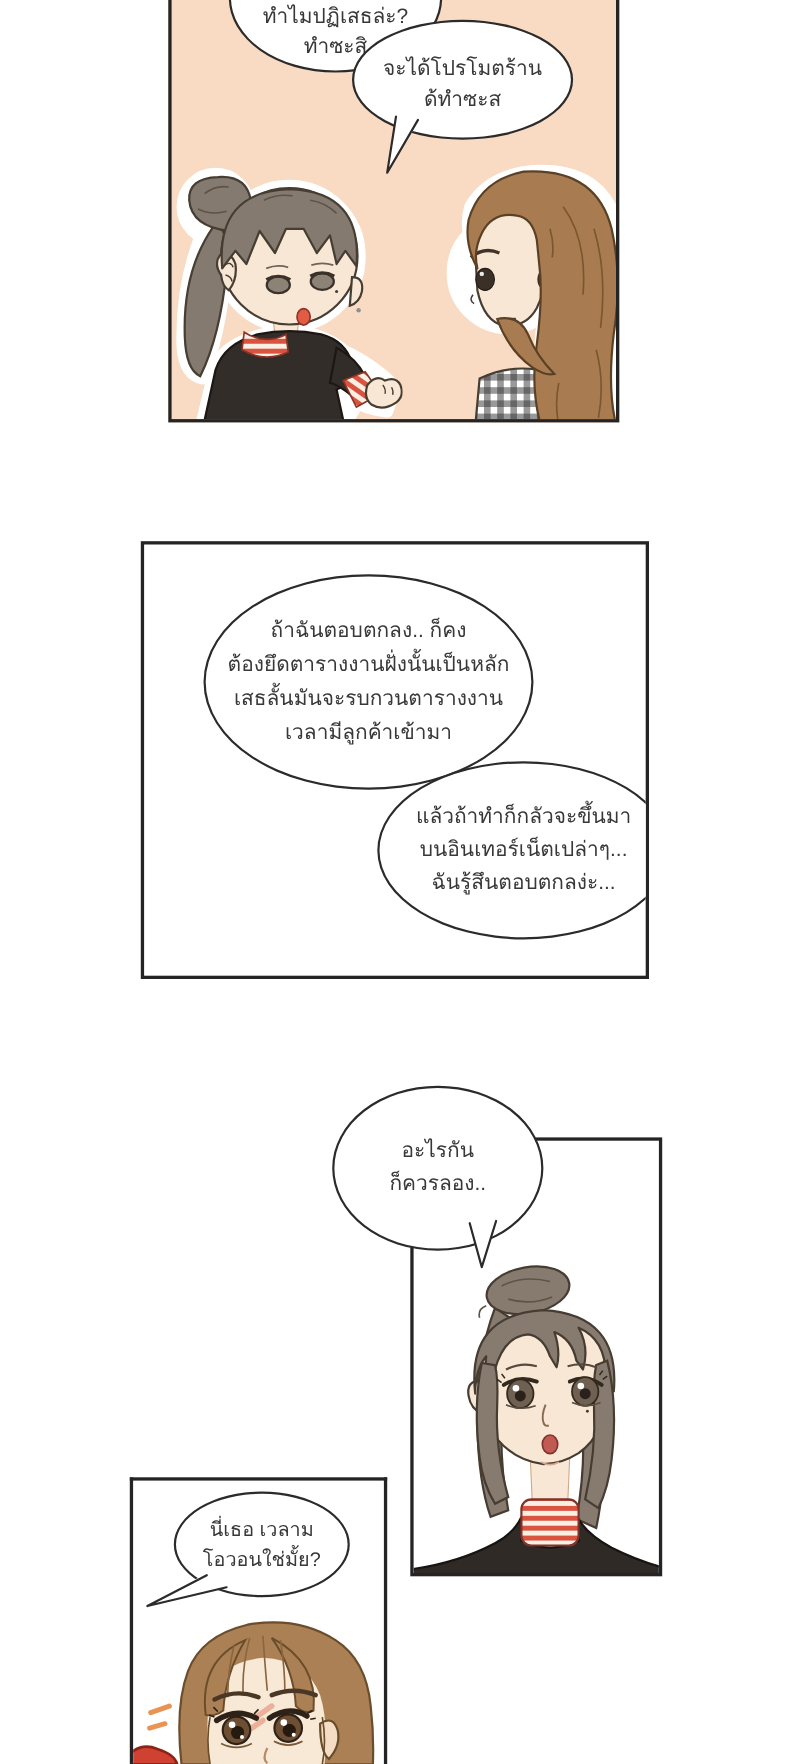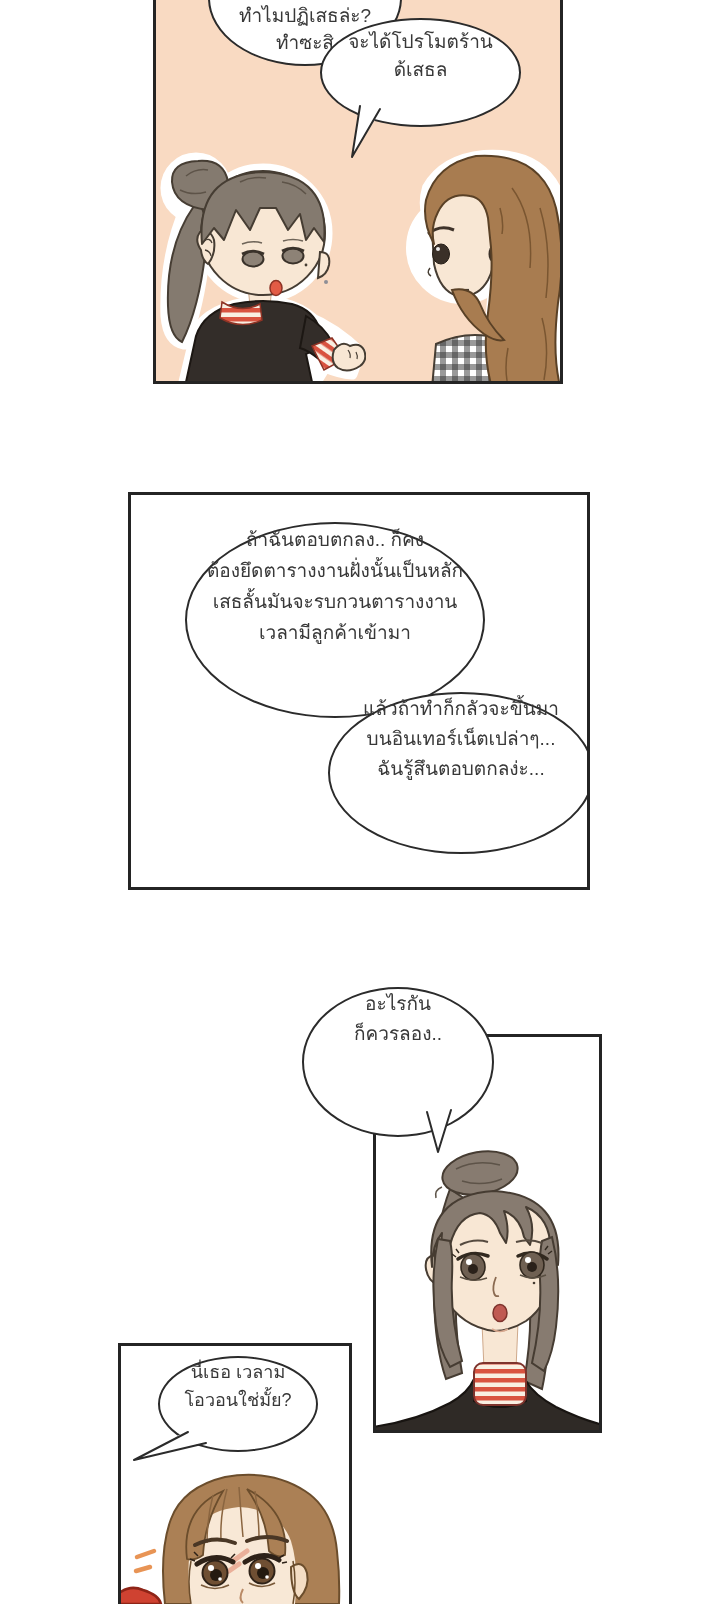--- a/index.html
+++ b/index.html
@@ -11,29 +11,29 @@
     position:absolute;box-sizing:border-box;border:3px solid #242424;
     background:#ffffff;overflow:hidden;
   }
   #panel1{left:153px;top:-4px;width:410px;height:388px;background:#f9dac2;}
   #panel2{left:128px;top:492px;width:462px;height:398px;}
   #panel3{left:373px;top:1034px;width:229px;height:399px;}
   #panel4{left:118px;top:1343px;width:234px;height:270px;border-bottom:none;}
   .char{position:absolute;}
   .bubble{
     position:absolute;background:#fff;border:2px solid #2b2b2b;border-radius:50%;
-    display:flex;flex-direction:column;align-items:center;
+    display:flex;flex-direction:column;align-items:center;justify-content:center;
     text-align:center;color:#383838;
   }
   .bubble span{display:block;white-space:nowrap;}
   #bubble1{left:52px;top:-69px;width:190px;height:124px;justify-content:flex-end;
            padding-bottom:8px;font-size:19px;line-height:27px;}
   #bubble2{left:164px;top:19px;width:197px;height:97px;font-size:19px;line-height:28px;padding-top:8px;}
   #bubbleA{left:54px;top:27px;width:296px;height:192px;font-size:19px;line-height:31px;}
-  #bubbleB{left:197px;top:197px;width:262px;height:158px;font-size:19px;line-height:30px;}
+  #bubbleB{left:212px;top:197px;width:262px;height:158px;font-size:19px;line-height:30px;}
   #bubble3{left:302px;top:987px;width:188px;height:146px;font-size:19px;line-height:30px;z-index:6;}
   #bubble4{left:37px;top:10px;width:156px;height:92px;font-size:18px;line-height:28px;}
   .tail{position:absolute;}
   #tail2{left:184px;top:101px;}
   #tail3{left:418px;top:1108px;z-index:6;}
   #tail4{left:9px;top:82px;}
 </style>
 </head>
 <body>
 
@@ -110,21 +110,21 @@
       <path d="M60 142 Q70 170 92 186 Q104 194 112 192 Q96 176 88 156 Q80 138 60 142 Z" fill="#a87c50" stroke="#5a4126" stroke-width="2"></path>
       <path d="M120 40 Q142 70 138 120 M148 60 Q160 100 154 150 M150 170 Q158 200 152 232 M116 200 Q112 220 116 238 M108 60 Q112 74 110 86" stroke="#7a5631" stroke-width="1.5" fill="none"></path>
     </svg>
 
     <div class="bubble" id="bubble1">
       <span>ทำไมปฏิเสธล่ะ?</span>
       <span>ทำซะสิ</span>
     </div>
     <div class="bubble" id="bubble2">
       <span>จะได้โปรโมตร้าน</span>
-      <span>ด้เสธล</span>
+      <span>ด้ทำซะส</span>
     </div>
     <svg class="tail" id="tail2" width="50" height="62" viewBox="0 0 50 62">
       <path d="M20 4 L42 8 L12 57 Z" fill="#ffffff"></path>
       <path d="M12 57 L20 6 M12 57 L40 9" stroke="#2b2b2b" stroke-width="2" fill="none" stroke-linecap="round"></path>
     </svg>
   </section>
 
   <section class="panel" id="panel2">
     <div class="bubble" id="bubbleA">
       <span>ถ้าฉันตอบตกลง.. ก็คง</span>

